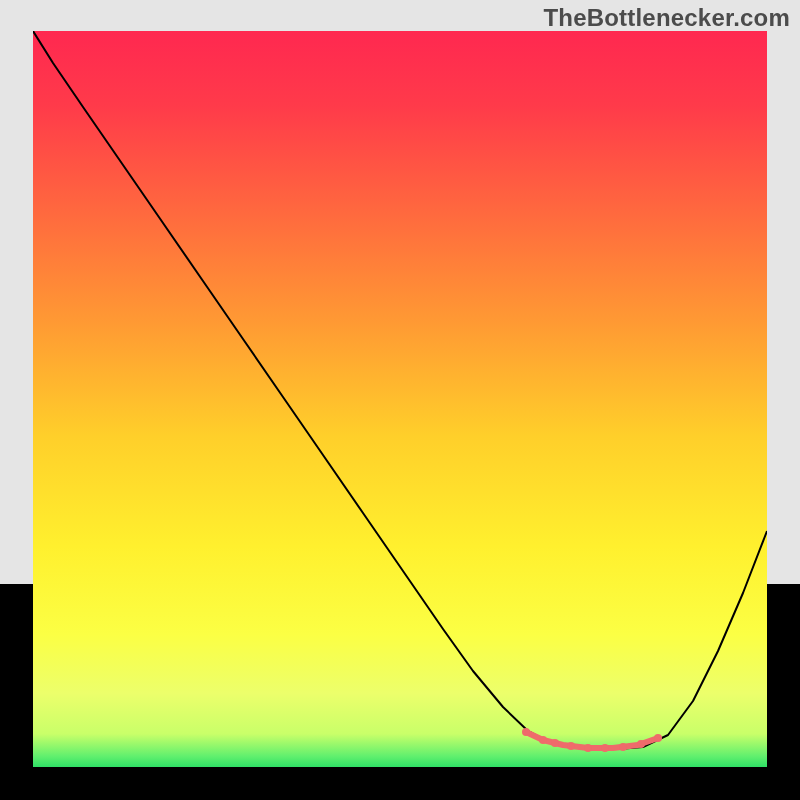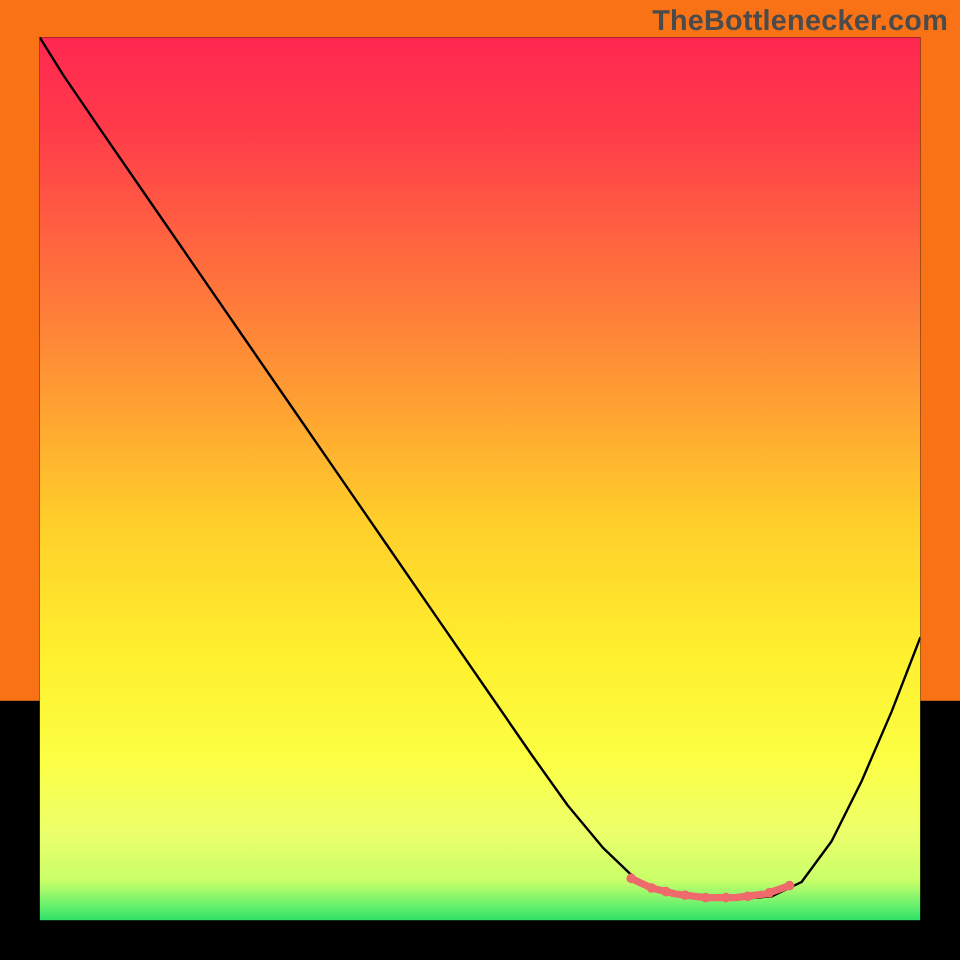--- a/index.html
+++ b/index.html
@@ -8,21 +8,21 @@
     width: 800px;
     height: 800px;
     background: #000;
     font-family: Arial, Helvetica, sans-serif;
     overflow: hidden;
   }
   .frame {
     position: relative;
     width: 800px;
     height: 584px;
-    background: #f97316;
+    background: #e5e5e5;
   }
   .watermark {
     position: absolute;
     top: 4px;
     right: 10px;
     font-size: 24px;
     font-weight: 600;
     color: #4b4b4b;
     letter-spacing: 0.2px;
     z-index: 5;

